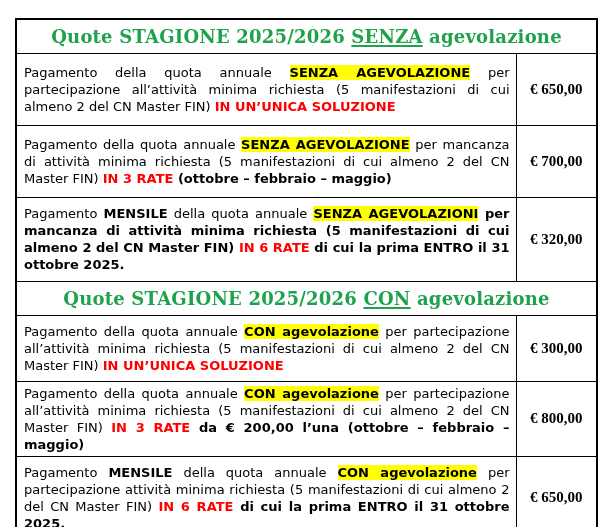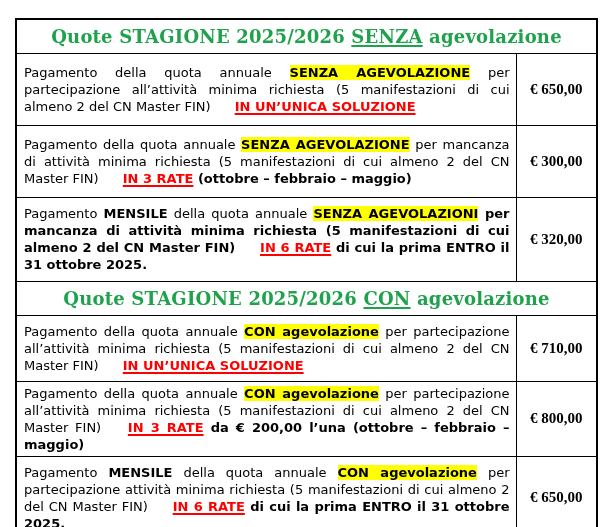--- a/index.html
+++ b/index.html
@@ -59,24 +59,22 @@
   }
   .seg-plain { font-weight: normal; }
   .seg-bold { font-weight: bold; }
   .seg-yellow {
     font-weight: bold;
     background: var(--highlight-yellow, #ffff00);
   }
   .seg-red {
     font-weight: bold;
     color: var(--alert-red, #ff0000);
-    text-decoration: underline;
     text-decoration-thickness: 2px;
     text-underline-offset: 2px;
-    margin-left: 20px;
   }
   .h72 td { height: 72px; }
   .h84 td { height: 84px; }
   .h66 td { height: 66px; }
   .h80 td { height: 84px; }
 </style>
 </head>
 <body>
 
 <div class="doc">
@@ -91,35 +89,35 @@
       <td colspan="2"><span>Quote STAGIONE 2025/2026 </span><span class="hdr-em">SENZA</span><span> agevolazione</span></td>
     </tr>
 
     <tr class="h72">
       <td class="desc"><span class="seg-plain">Pagamento della quota annuale </span><span class="seg-yellow">SENZA AGEVOLAZIONE</span><span class="seg-plain"> per partecipazione all’attività minima richiesta (5 manifestazioni di cui almeno 2 del CN Master FIN) </span><span class="seg-red">IN UN’UNICA SOLUZIONE</span></td>
       <td class="price">€ 650,00</td>
     </tr>
 
     <tr class="h72">
       <td class="desc"><span class="seg-plain">Pagamento della quota annuale </span><span class="seg-yellow">SENZA AGEVOLAZIONE</span><span class="seg-plain"> per mancanza di attività minima richiesta (5 manifestazioni di cui almeno 2 del CN Master FIN) </span><span class="seg-red">IN 3 RATE</span><span class="seg-bold"> (ottobre – febbraio – maggio)</span></td>
-      <td class="price">€ 300,00</td>
+      <td class="price">€ 700,00</td>
     </tr>
 
     <tr class="h84">
       <td class="desc"><span class="seg-plain">Pagamento </span><span class="seg-bold">MENSILE</span><span class="seg-plain"> della quota annuale </span><span class="seg-yellow">SENZA AGEVOLAZIONI</span><span class="seg-bold"> per mancanza di attività minima richiesta (5 manifestazioni di cui almeno 2 del CN Master FIN) </span><span class="seg-red">IN 6 RATE</span><span class="seg-bold"> di cui la prima ENTRO il 31 ottobre 2025.</span></td>
       <td class="price">€ 320,00</td>
     </tr>
 
     <tr class="section-header">
       <td colspan="2"><span>Quote STAGIONE 2025/2026 </span><span class="hdr-em">CON</span><span> agevolazione</span></td>
     </tr>
 
     <tr class="h66">
       <td class="desc"><span class="seg-plain">Pagamento della quota annuale </span><span class="seg-yellow">CON agevolazione</span><span class="seg-plain"> per partecipazione all’attività minima richiesta (5 manifestazioni di cui almeno 2 del CN Master FIN) </span><span class="seg-red">IN UN’UNICA SOLUZIONE</span></td>
-      <td class="price">€ 710,00</td>
+      <td class="price">€ 300,00</td>
     </tr>
 
     <tr class="h72">
       <td class="desc"><span class="seg-plain">Pagamento della quota annuale </span><span class="seg-yellow">CON agevolazione</span><span class="seg-plain"> per partecipazione all’attività minima richiesta (5 manifestazioni di cui almeno 2 del CN Master FIN) </span><span class="seg-red">IN 3 RATE</span><span class="seg-bold"> da € 200,00 l’una (ottobre – febbraio – maggio)</span></td>
       <td class="price">€ 800,00</td>
     </tr>
 
     <tr class="h80">
       <td class="desc"><span class="seg-plain">Pagamento </span><span class="seg-bold">MENSILE</span><span class="seg-plain"> della quota annuale </span><span class="seg-yellow">CON agevolazione</span><span class="seg-plain"> per partecipazione attività minima richiesta (5 manifestazioni di cui almeno 2 del CN Master FIN) </span><span class="seg-red">IN 6 RATE</span><span class="seg-bold"> di cui la prima ENTRO il 31 ottobre 2025.</span></td>
       <td class="price">€ 650,00</td>

